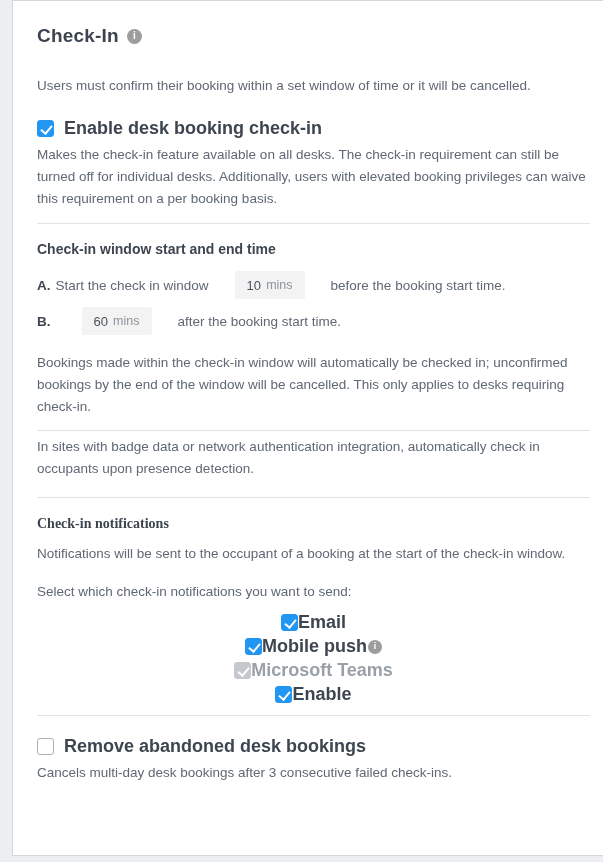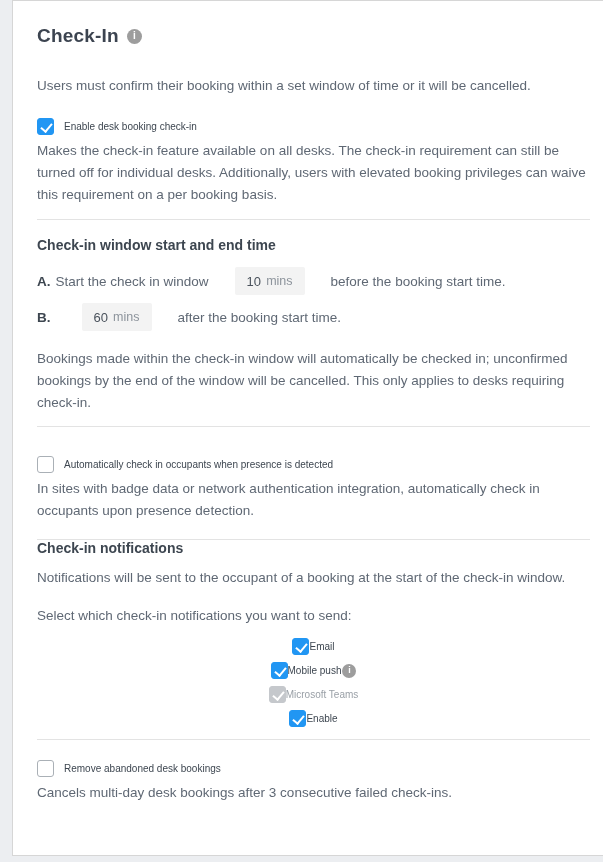--- a/index.html
+++ b/index.html
@@ -79,22 +79,22 @@
     border: solid #ffffff;
     border-width: 0 2px 2px 0;
     transform: rotate(40deg);
   }
   .checkbox.checked.disabled {
     background: #c5c8cc;
     border-color: #c5c8cc;
     cursor: default;
   }
   .check-label {
-    font-size: 10px;
-    font-weight: normal;
+    font-size: 18px;
+    font-weight: bold;
     color: #3d4650;
   }
   .check-label.disabled { color: #9aa0a7; }
   .section-heading {
     font-size: 14px;
     font-weight: bold;
     color: #3d4650;
   }
   .divider {
     border: none;
@@ -177,29 +177,25 @@
       <span class="val">60</span>
       <span class="unit">mins</span>
     </span>
     <span>after the booking start time.</span>
   </div>
 
   <div class="body-text" style="margin-top:17px;">Bookings made within the check-in window will automatically be checked in; unconfirmed bookings by the end of the window will be cancelled. This only applies to desks requiring check-in.</div>
 
   <hr class="divider" style="margin-top:12px;">
 
-  <div class="check-row" style="margin-top:29px;">
-    <span class="checkbox"></span>
-    <span class="check-label">Automatically check in occupants when presence is detected</span>
-  </div>
   <div class="body-text" style="margin-top:5px;">In sites with badge data or network authentication integration, automatically check in occupants upon presence detection.</div>
 
   <hr class="divider" style="margin-top:17px;">
 
-  <div class="section-heading" style="">Check-in notifications</div>
+  <div class="section-heading" style="margin-top:18px;font-family:Liberation Serif, serif;">Check-in notifications</div>
   <div class="body-text" style="margin-top:11px;">Notifications will be sent to the occupant of a booking at the start of the check-in window.</div>
   <div class="body-text" style="margin-top:16px;">Select which check-in notifications you want to send:</div>
 
   <div class="options">
     <div class="option-row">
       <span class="checkbox checked"></span>
       <span class="check-label">Email</span>
     </div>
     <div class="option-row">
       <span class="checkbox checked"></span>

